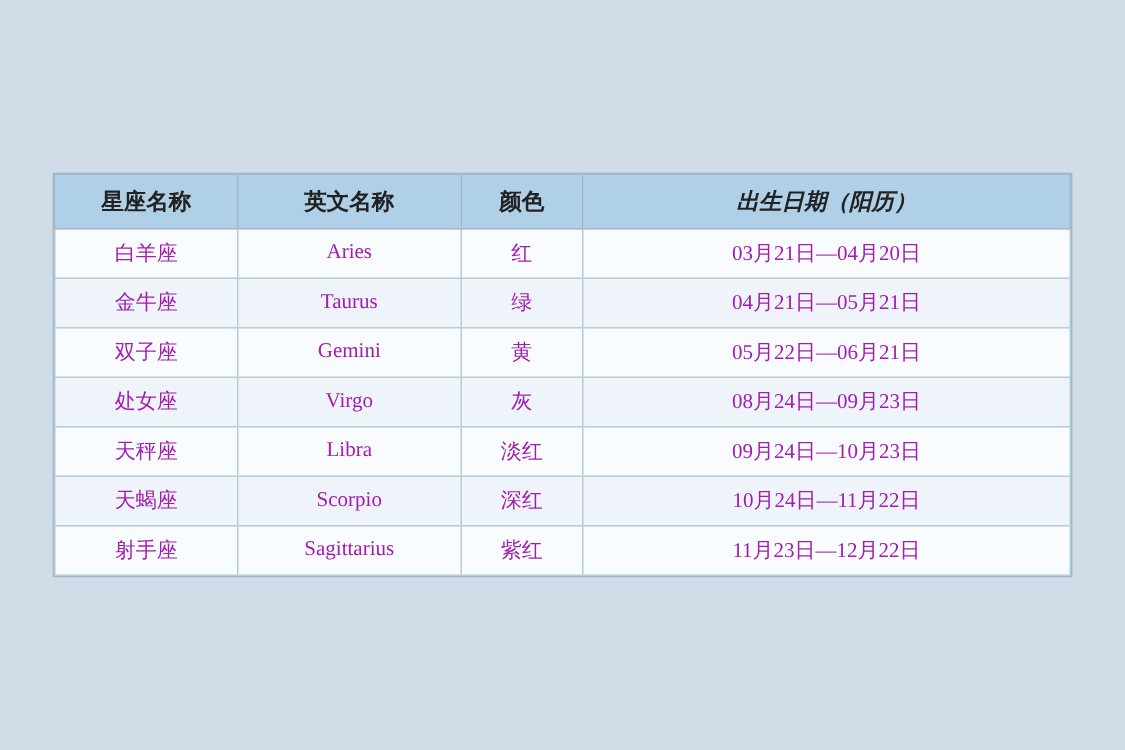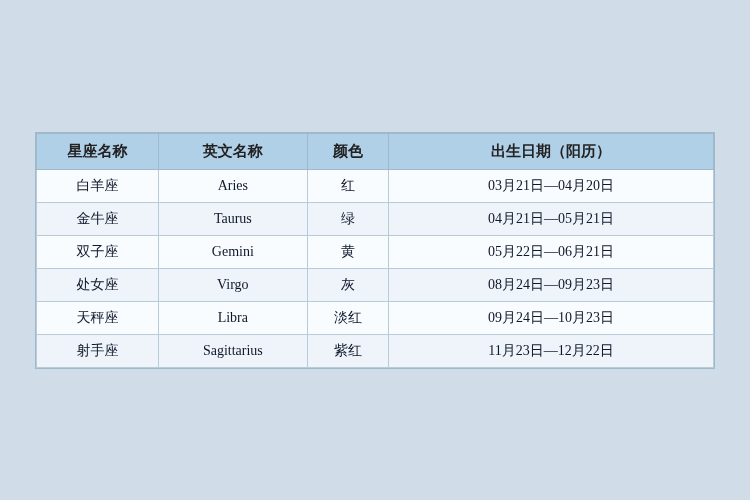--- a/index.html
+++ b/index.html
@@ -48,27 +48,27 @@
 
     tbody tr:nth-child(even) {
       background-color: #eef4fa;
     }
 
     tbody td {
       border: 1px solid #b8ccd8;
       padding: 7px 12px;
       text-align: center;
       font-size: 14px;
-      color: #0f172a;
+      color: #a21caf;
     }
 
     .col-chinese { width: 18%; }
     .col-english { width: 22%; }
     .col-color   { width: 12%; }
-    .col-date    { width: 48%; }
+    .col-date    { width: 48%; font-style: italic; }
   </style>
 </head>
 <body>
 
 <div class="table-container">
   <table>
     <thead>
       <tr>
         <th class="col-chinese">星座名称</th>
         <th class="col-english">英文名称</th>
@@ -101,20 +101,26 @@
           <td>灰</td>
           <td>08月24日—09月23日</td>
         </tr>
         <tr>
           <td>天秤座</td>
           <td>Libra</td>
           <td>淡红</td>
           <td>09月24日—10月23日</td>
         </tr>
         <tr>
+          <td>天蝎座</td>
+          <td>Scorpio</td>
+          <td>深红</td>
+          <td>10月24日—11月22日</td>
+        </tr>
+        <tr>
           <td>射手座</td>
           <td>Sagittarius</td>
           <td>紫红</td>
           <td>11月23日—12月22日</td>
         </tr>
       </tbody>
   </table>
 </div>
 
 </body></html>

